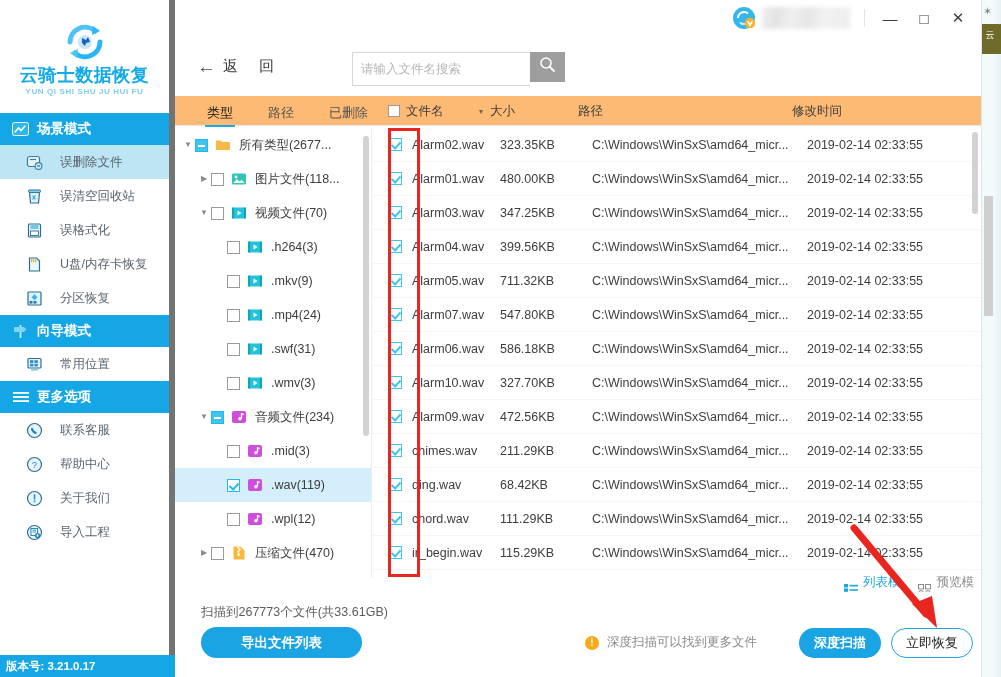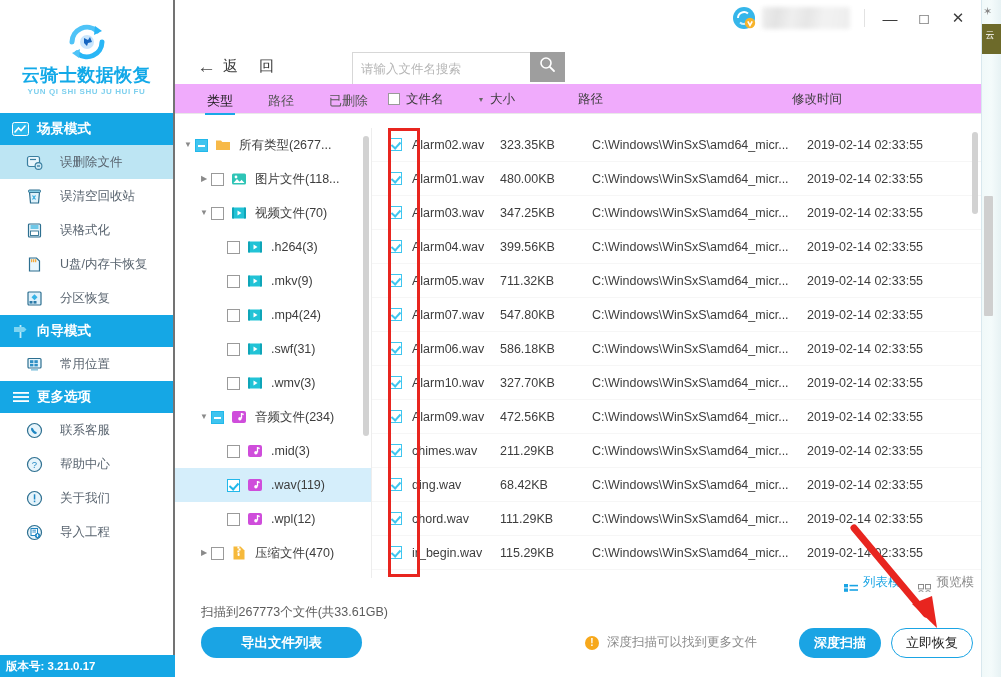--- a/index.html
+++ b/index.html
@@ -41,21 +41,21 @@
   .window {
     position: absolute; top: 0; left: 0; width: 981px; height: 677px;
     background: #fff;
     box-shadow: 0 0 0 1px #d8e8ee;
   }
 
   
   .sidebar {
     position: absolute; top: 0; left: 0; width: 175px; height: 677px;
     background: #ffffff;
-    border-right: 2px solid #737373;
+    border-right: 6px solid #737373;
   }
   .logo-area {
     height: 113px; background: #ffffff;
     display: flex; flex-direction: column;
     align-items: center; justify-content: center;
     padding-top: 4px;
   }
   .logo-mark { width: 46px; height: 42px; margin-bottom: 2px; }
   .logo-title {
     font-size: 18px; font-weight: bold; color: #12a9e8;
@@ -137,22 +137,22 @@
     font-family: "Liberation Sans", sans-serif;
   }
   .search-input::placeholder { color: #b6b6b6; }
   .search-btn {
     width: 38px; background: #9e9e9e; border: 1px solid #9e9e9e;
     display: flex; align-items: center; justify-content: center;
   }
 
   
   .colhead {
-    position: absolute; top: 84px; left: 175px; width: 806px; height: 30px;
-    border-bottom: 1px solid #e9e9e9; background: #f0abfc;
+    position: absolute; top: 96px; left: 175px; width: 806px; height: 30px;
+    border-bottom: 1px solid #e9e9e9; background: #fdba74;
     font-size: 12.5px; color: #3c3c3c;
   }
   .colhead .tab {
     position: absolute; top: 4px; height: 25px; padding: 0 2px;
     display: flex; align-items: center; font-size: 13px; color: #555;
   }
   .colhead .tab.active { color: #1a1a1a; }
   .colhead .tab.active::after {
     content: ""; position: absolute; left: 0; right: 0; bottom: -2px;
     height: 2px; background: #19a9e6;

